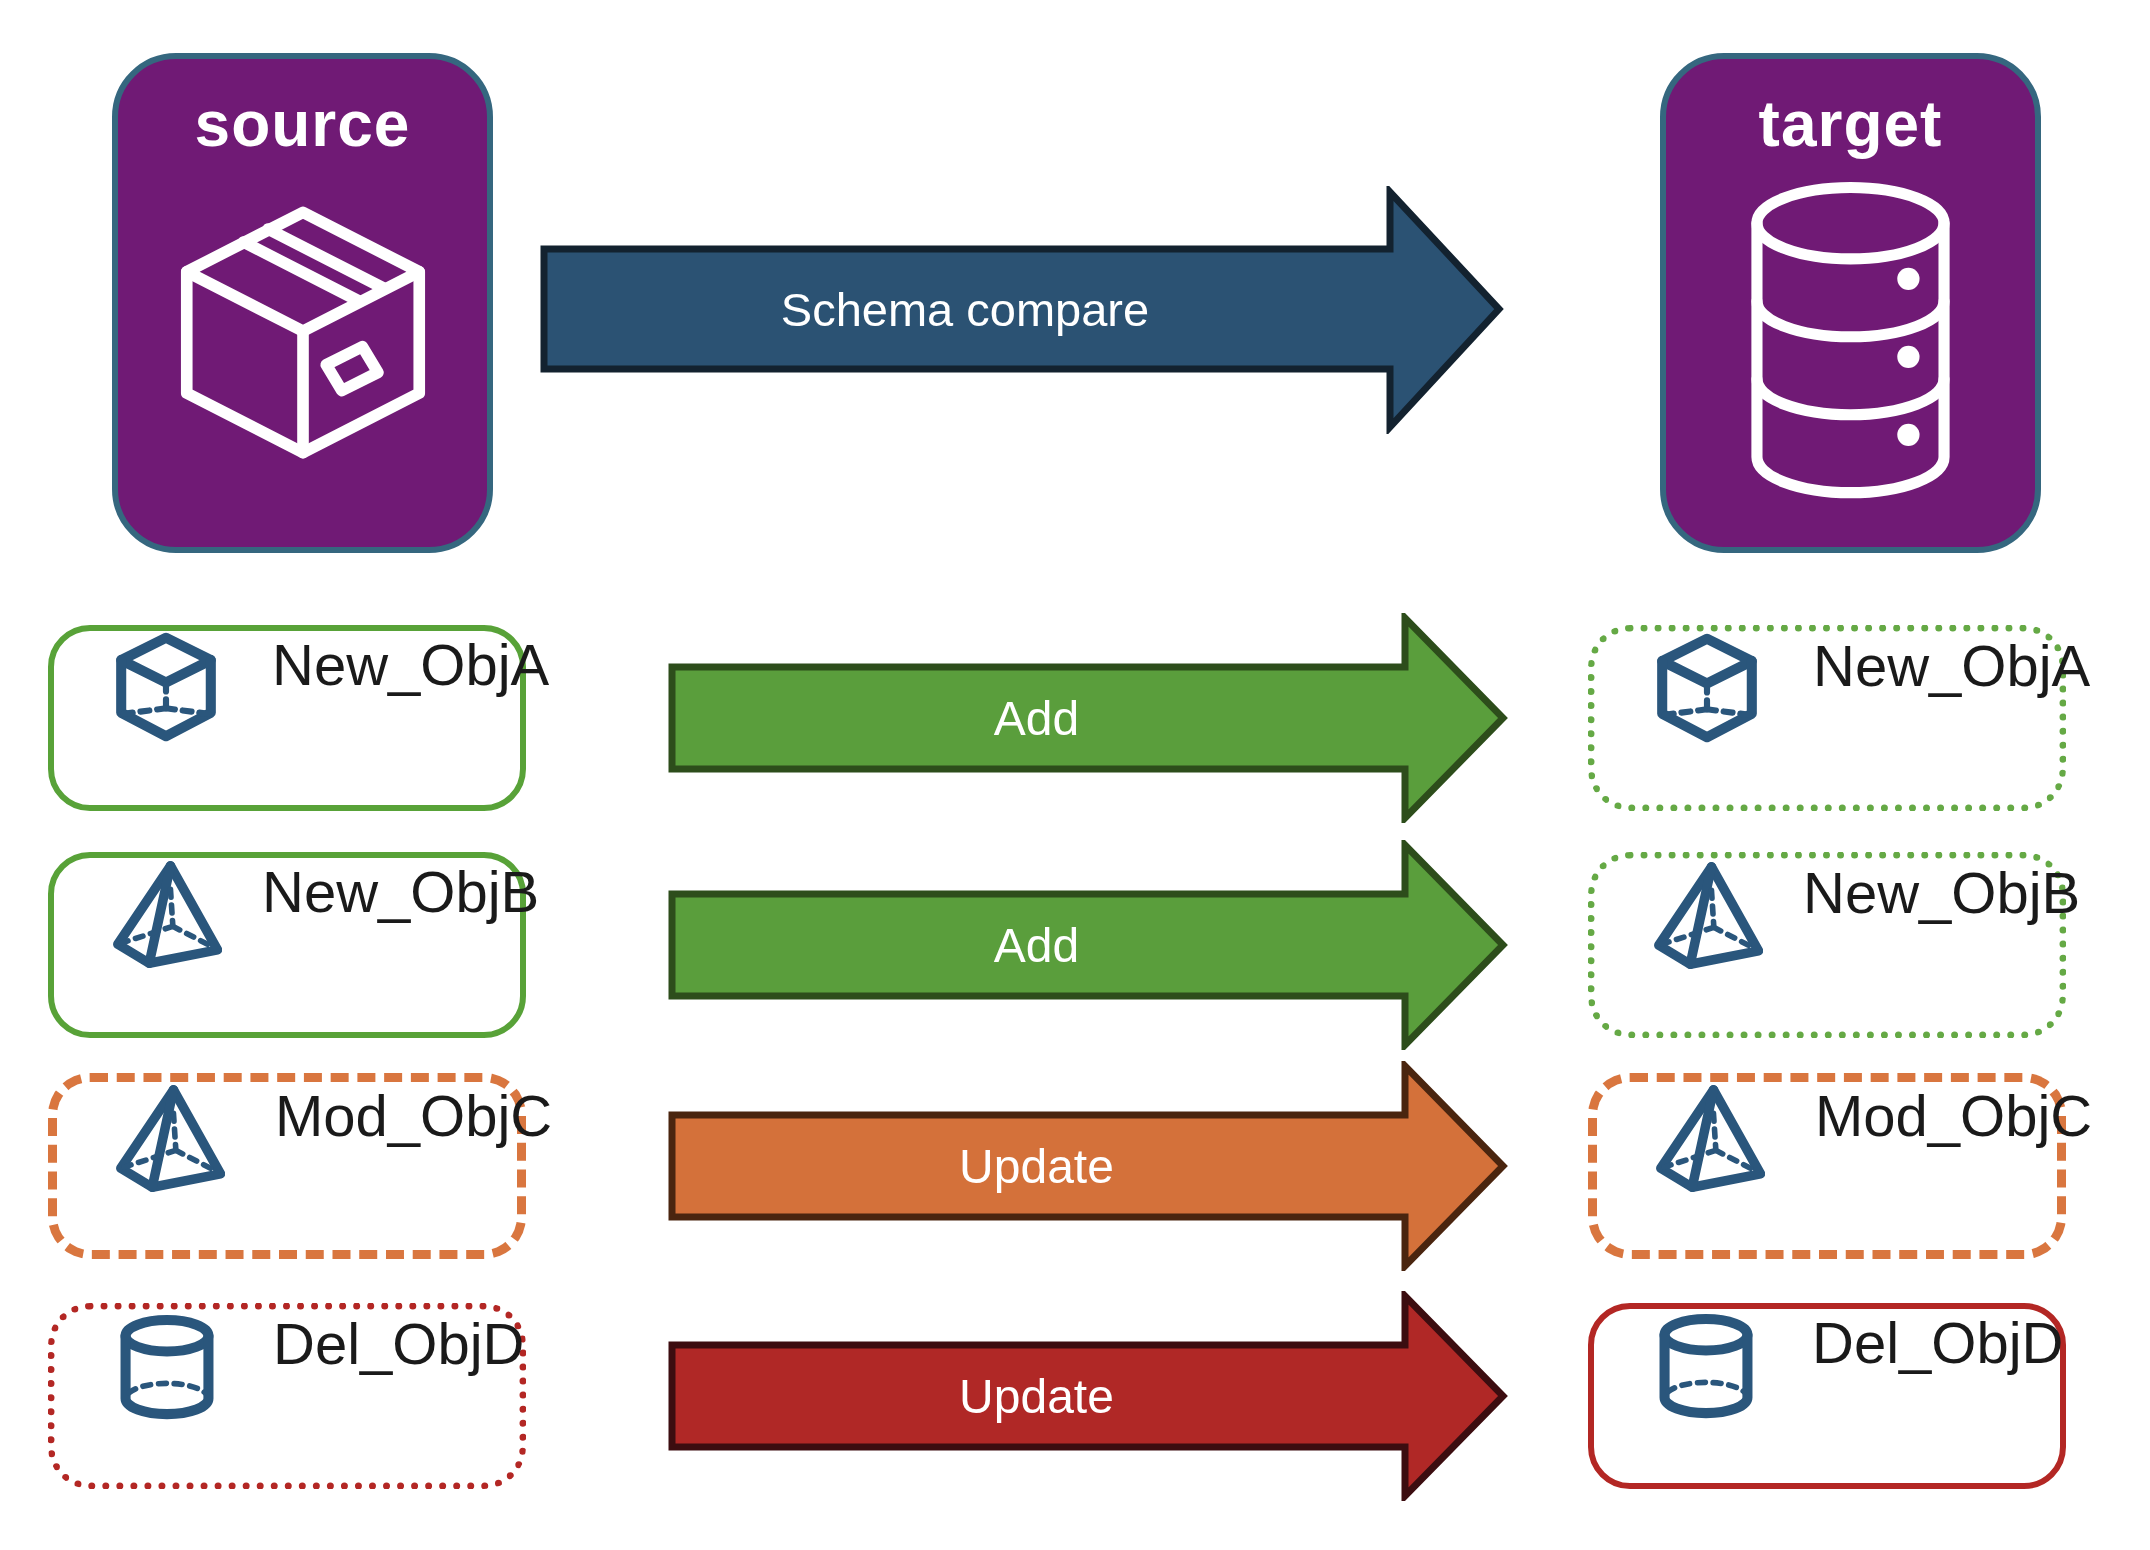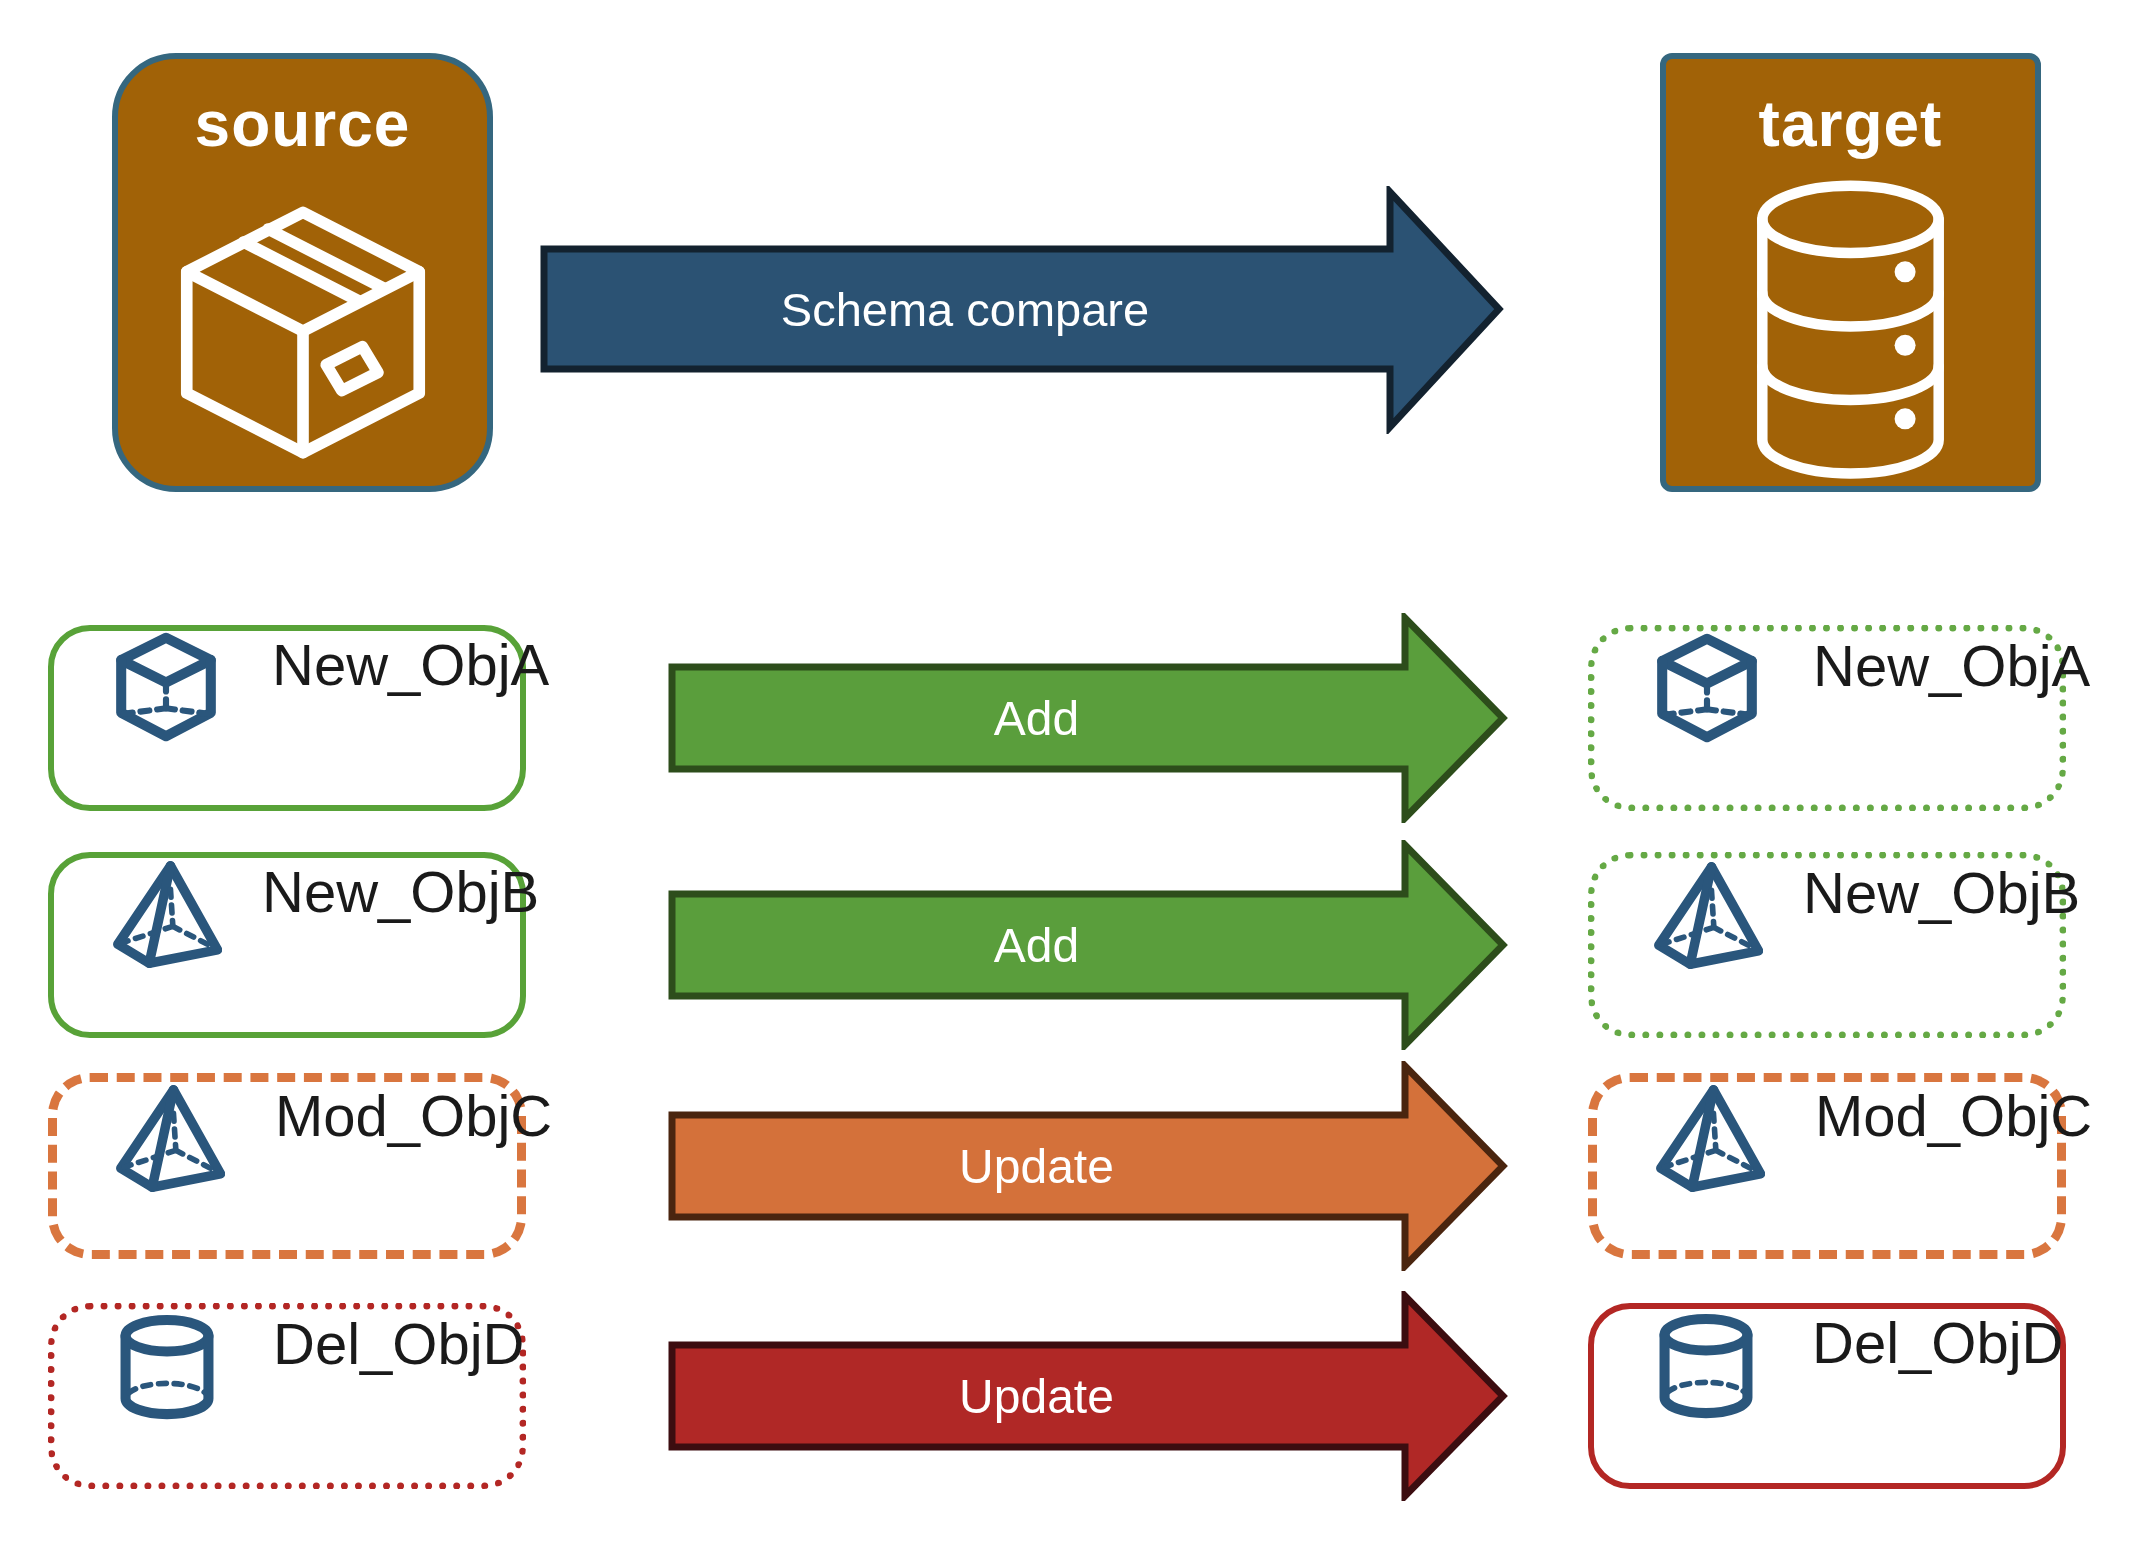--- a/index.html
+++ b/index.html
@@ -2,26 +2,26 @@
 <html><head>
 <meta charset="utf-8">
 <style>
   html,body{margin:0;padding:0;background:#ffffff;}
   .canvas{
     position:relative;width:2150px;height:1550px;background:#ffffff;overflow:hidden;
     font-family:"Liberation Sans", sans-serif;
   }
   
   .panel{
-    position:absolute;top:53px;width:381px;height:439px;
-    background:#a16207;border:6px solid #35677f;border-radius:64px;
+    position:absolute;top:53px;width:381px;height:500px;
+    background:#701a75;border:6px solid #35677f;border-radius:64px;
     box-sizing:border-box;display:flex;flex-direction:column;align-items:center;
   }
   .panel.source{left:112px;}
-  .panel.target{left:1660px;border-radius:12px;}
+  .panel.target{left:1660px;}
   .panel-label{
     margin-top:28px;color:#ffffff;font-size:64px;font-weight:bold;letter-spacing:1px;
   }
   .panel-icon{margin-top:10px;}
   
   .big-arrow{position:absolute;left:540px;top:186px;width:965px;height:248px;}
   .big-arrow svg{position:absolute;left:0;top:0;}
   .big-arrow .arrow-label{
     position:absolute;left:0;top:63px;width:850px;height:120px;
     display:flex;align-items:center;justify-content:center;

